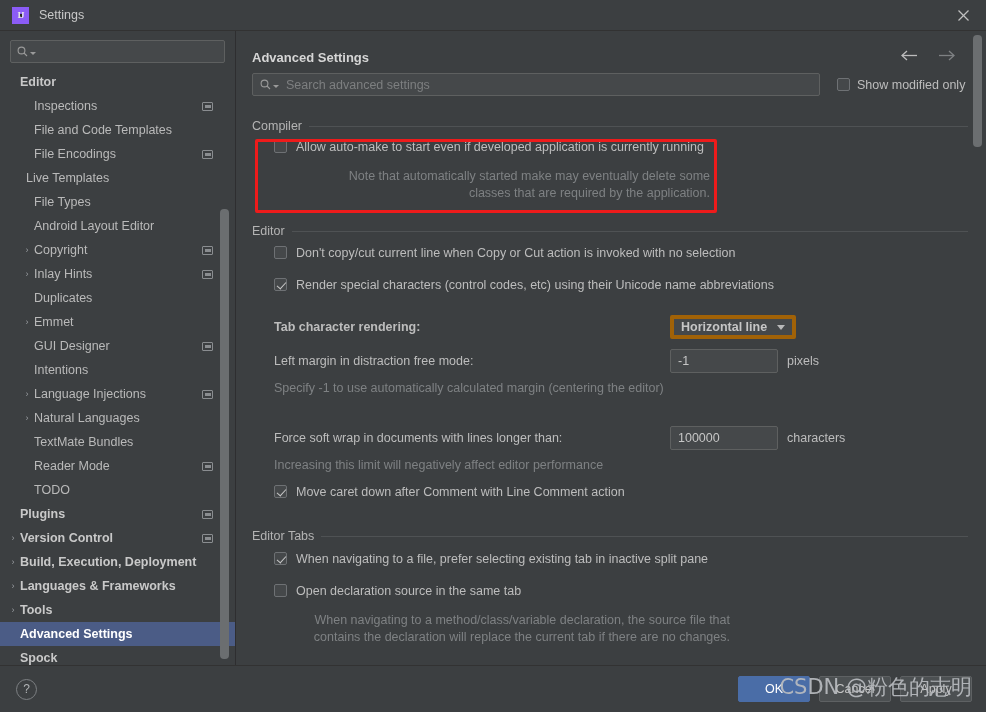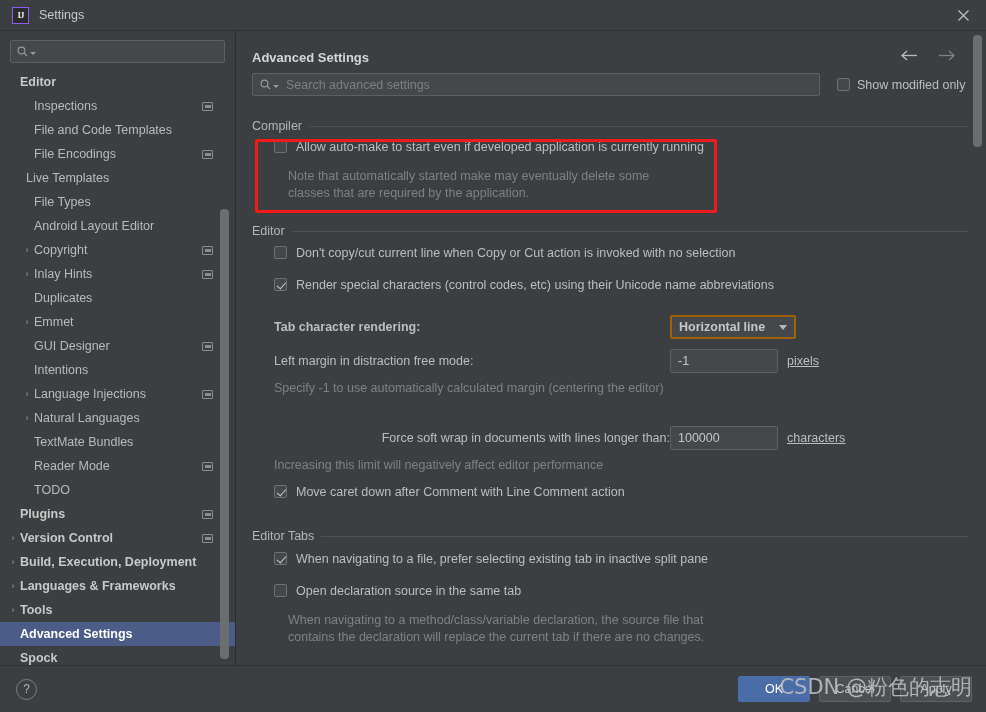--- a/index.html
+++ b/index.html
@@ -21,21 +21,21 @@
     background: #3c3f41;
     display: flex;
     align-items: center;
     padding-left: 12px;
     border-bottom: 1px solid #323232;
     position: relative;
   }
   .ij-logo {
     width: 17px; height: 17px;
     background: #2b2b2b;
-    border: 1px solid #8b5cf6;
+    border: 7px solid #8b5cf6;
     display: flex; align-items: center; justify-content: center;
     font-size: 9px; font-weight: bold; color: #e8e8e8;
     letter-spacing: -1px;
     font-family: "Liberation Serif", serif;
     margin-right: 10px;
   }
   .title-text {
     font-size: 12.5px;
     color: #c8c8c8;
   }
@@ -251,25 +251,26 @@
     min-height: 22px;
     margin-bottom: 6px;
   }
   .opt-row .lbl {
     margin-left: 9px;
     font-size: 12.5px;
     color: #bdbdbd;
     line-height: 14px;
   }
   .note {
-    margin-left: 14px;
+    margin-left: 36px;
     color: #7e8183;
     font-size: 12.5px;
     line-height: 17px;
     max-width: 400px;
+    text-align: right;
   }
   .note.wide { max-width: 420px; }
 
   .field-row {
     display: flex;
     align-items: center;
     min-height: 26px;
     margin: 9px 0 2px 0;
   }
   .field-row .flabel {
@@ -282,27 +283,27 @@
     height: 24px;
     background: #45484a;
     border: 1px solid #5e6060;
     border-radius: 2px;
     display: flex;
     align-items: center;
     padding-left: 7px;
     font-size: 12.5px;
     color: #c6c6c6;
   }
-  .unit { margin-left: 9px; font-size: 12.5px; color: #bdbdbd; text-decoration: underline; }
+  .unit { margin-left: 9px; font-size: 12.5px; color: #bdbdbd; }
 
   .combo {
     width: 126px;
     height: 24px;
     background: #45484a;
-    border: 2px solid #a16207;
+    border: 4px solid #a16207;
     border-radius: 2px;
     display: flex;
     align-items: center;
     padding: 0 7px;
     font-size: 12.5px;
     color: #c6c6c6;
     cursor: pointer;
   }
   .combo .cv { flex: 1; }
   .combo .ctri {
@@ -616,21 +617,21 @@
             </span>
           </div>
 
           <div class="field-row" style="margin-top:8px;">
             <span class="flabel">Left margin in distraction free mode:</span>
             <span class="txtfield">-1</span>
             <span class="unit">pixels</span>
           </div>
           <div class="hint" style="margin-top:6px;">Specify -1 to use automatically calculated margin (centering the editor)</div>
 
-          <div class="field-row" style="margin-top:28px;text-align:right;">
+          <div class="field-row" style="margin-top:28px;">
             <span class="flabel">Force soft wrap in documents with lines longer than:</span>
             <span class="txtfield">100000</span>
             <span class="unit">characters</span>
           </div>
           <div class="hint" style="margin-top:6px;">Increasing this limit will negatively affect editor performance</div>
 
           <div class="opt-row" style="margin-top:11px;">
             <span class="cb checked"></span>
             <span class="lbl">Move caret down after Comment with Line Comment action</span>
           </div>

